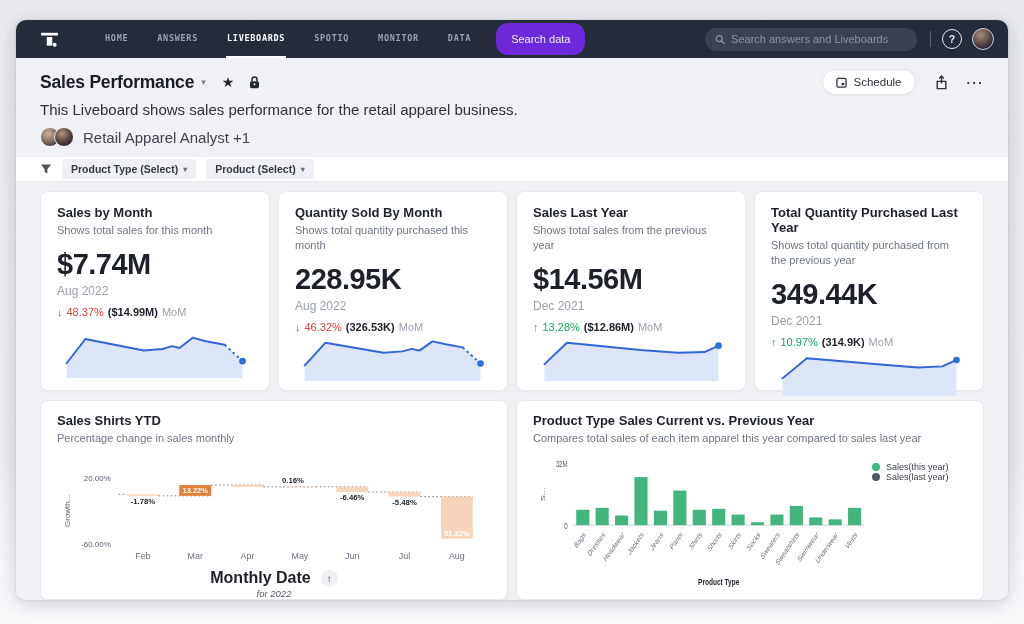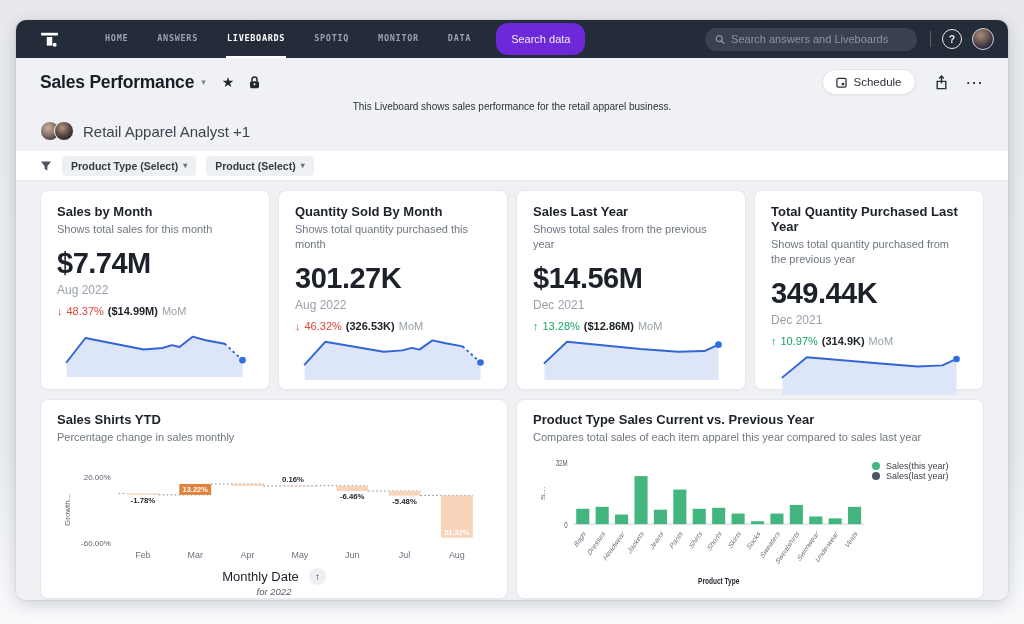--- a/index.html
+++ b/index.html
@@ -60,21 +60,21 @@
   .star-icon { margin-left:16px; font-size:14px; color:#23272f; line-height:1; cursor:pointer; }
   .lock-icon { margin-left:15px; display:flex; }
   .header-actions { margin-left:auto; display:flex; align-items:center; gap:19px; }
   .schedule-btn {
     height:26px; background:#fff; border:1px solid #e2e4e9; border-radius:14px; padding:0 13px;
     display:flex; align-items:center; gap:7px; font-size:11.5px; color:#2b3038; cursor:pointer;
     box-shadow:0 1px 2px rgba(25,31,40,.05);
   }
   .icon-btn { display:flex; align-items:center; cursor:pointer; }
   .more-btn { font-size:13px; font-weight:700; color:#2b3038; letter-spacing:1.5px; cursor:pointer; }
-  .lb-desc { font-size:10px; color:#2c313a; margin-top:6px;text-align:center; }
+  .lb-desc { font-size:15px; color:#2c313a; margin-top:6px; }
   .authors-row { display:flex; align-items:center; margin-top:9px; padding-bottom:10px; }
   .author-avatar { width:20px; height:20px; border-radius:50%; border:1.5px solid #f0f1f4; }
   .author-avatar.a1 { background:radial-gradient(circle at 40% 32%, #c9b2a2 0%, #8a7468 45%, #3a3040 85%); }
   .author-avatar.a2 { background:radial-gradient(circle at 40% 32%, #b59784 0%, #5d4a44 45%, #201b2c 85%); margin-left:-6px; }
   .authors-label { font-size:15px; color:#3e434d; margin-left:9px; }
 
   
   .filter-bar {
     background:#fff; height:30px; display:flex; align-items:center; padding:0 24px; gap:10px;
     border-bottom:1px solid #e6e8eb;
@@ -105,21 +105,21 @@
   .delta-suffix { color:#99a0ab; }
   .sparkline { margin-top:auto; height:50px; }
   .sparkline svg { width:100%; height:100%; }
 
   .charts-row { display:flex; gap:8px; margin-top:9px; }
   .chart-card { flex:1; height:200px; padding:12px 16px 8px; display:flex; flex-direction:column; }
   .chart-body { flex:1; display:flex; margin-top:4px; }
   .chart-svg-wrap { flex:1; }
   .waterfall-footer { display:flex; flex-direction:column; align-items:center; margin-top:0; }
   .wf-footer-row { display:flex; align-items:center; gap:10px; }
-  .wf-xlabel { font-size:13px; font-weight:400; color:#1d2129; }
+  .wf-xlabel { font-size:16px; font-weight:700; color:#1d2129; }
   .drill-btn {
     width:17px; height:17px; border-radius:50%; background:#edeff2; color:#23272f;
     display:flex; align-items:center; justify-content:center; font-size:9.5px; cursor:pointer;
   }
   .wf-xsublabel { font-style:italic; font-size:9.5px; color:#555b66; margin-top:1px; }
   .legend { width:95px; padding-top:12px; display:flex; flex-direction:column; }
   .legend-row { display:flex; align-items:center; gap:6px; cursor:pointer; }
   .legend-dot { width:8px; height:8px; border-radius:50%; flex-shrink:0; }
   .legend-dot.green { background:#43b57e; }
   .legend-dot.gray { background:#4d5665; }
@@ -232,21 +232,21 @@
               <path d="M9.8,34.6 L 29.0,9.4 L 88.5,21.3 L 107.7,19.8 L 117.3,16.8 L 125.0,18.7 L 138.4,8.0 L 151.8,11.7 L 171.0,15.4" fill="none" stroke="#3266d6" stroke-width="2" stroke-linejoin="round" stroke-linecap="round"></path>
               <path d="M171.04,15.360000000000001 L189.28,32.379999999999995" fill="none" stroke="#3266d6" stroke-width="2" stroke-dasharray="2.5 3.2"></path>
               <circle cx="189.28" cy="32.379999999999995" r="3.4" fill="#2f6fe0"></circle>
             </svg>
           </div>
       </div>
 
       <div class="card kpi-card">
         <div class="card-title">Quantity Sold By Month</div>
         <div class="card-subtitle">Shows total quantity purchased this month</div>
-        <div class="kpi-value">301.27K</div>
+        <div class="kpi-value">228.95K</div>
         <div class="kpi-period">Aug 2022</div>
         <div class="kpi-delta down">
           <span class="delta-arrow">↓</span>
           <span class="delta-percent">46.32%</span>
           <span class="delta-paren">(326.53K)</span>
           <span class="delta-suffix">MoM</span>
         </div>
         <div class="sparkline">
             <svg viewBox="0 0 200 52" preserveAspectRatio="none">
               <path d="M9.8,33.9 L 30.9,10.2 L 90.4,20.5 L 109.6,19.1 L 119.2,16.5 L 126.9,18.3 L 140.3,8.7 L 153.8,11.7 L 171.0,15.0 L 189.3,31.6 L 189.3,50 L 9.8,50 Z" fill="#dce6f8"></path>

